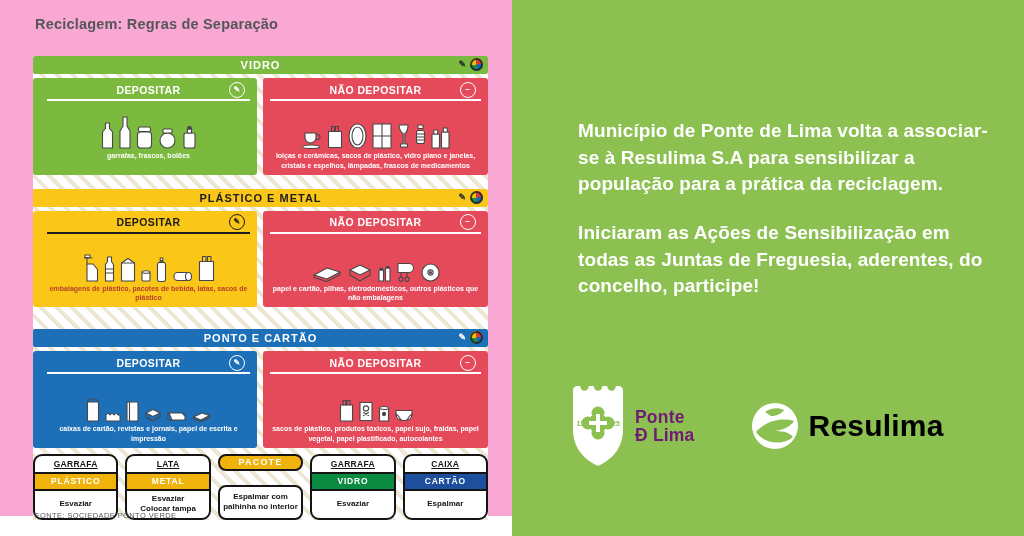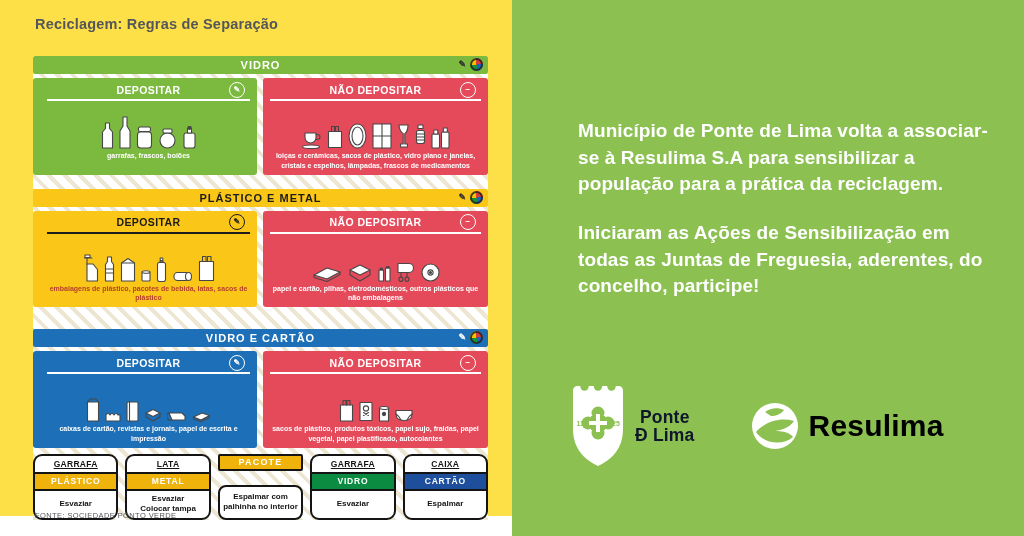--- a/index.html
+++ b/index.html
@@ -1,20 +1,20 @@
 <!DOCTYPE html>
 <html><head>
 <meta charset="utf-8">
 <style>
   html,body{margin:0;padding:0;background:#fff;}
   .canvas{position:relative;width:1024px;height:536px;overflow:hidden;
           font-family:"Liberation Sans",sans-serif;background:#fff;}
 
   
-  .left{position:absolute;left:0;top:0;width:512px;height:516px;background:#fde047;}
+  .left{position:absolute;left:0;top:0;width:512px;height:516px;background:#f9a8d4;}
   .page-title{position:absolute;left:35px;top:16px;font-size:14.5px;font-weight:bold;
               color:#55565a;letter-spacing:.2px;}
   .info{position:absolute;left:33px;top:56px;width:455px;
         background:repeating-linear-gradient(45deg,#ece6d2 0 4px,#ffffff 4px 11px);}
   .sec{display:block;}
   .sec-head{height:18px;border-radius:2px;display:flex;align-items:center;justify-content:center;
             position:relative;font-size:11px;font-weight:bold;letter-spacing:1px;}
   .head-icons{position:absolute;right:5px;top:2px;display:flex;gap:3px;align-items:center;}
   .pencil-sm{font-size:9px;line-height:1;transform:rotate(0deg);}
   .wheel{width:13px;height:13px;border-radius:50%;
@@ -40,34 +40,34 @@
   .cards{display:grid;grid-template-columns:repeat(5,1fr);gap:7px;height:66px;}
   .card{border:2px solid #141414;border-radius:9px;background:#fff;display:flex;flex-direction:column;
         overflow:hidden;color:#141414;}
   .card-top{height:16px;display:flex;align-items:center;justify-content:center;
             font-size:8.5px;font-weight:bold;letter-spacing:.3px;text-decoration:underline;}
   .chip{height:15px;border-top:2px solid #141414;border-bottom:2px solid #141414;display:flex;
         align-items:center;justify-content:center;color:#fff;font-size:8.5px;font-weight:bold;letter-spacing:.8px;}
   .card-bottom{flex:1;display:flex;align-items:center;justify-content:center;text-align:center;
                font-size:8px;font-weight:bold;white-space:pre-line;line-height:1.25;padding:0 2px;}
   .card.pacote{border:none;background:transparent;overflow:visible;display:flex;gap:3px;}
-  .pacote-head{height:13px;border:2px solid #141414;border-radius:2px;color:#fff;display:flex;
+  .pacote-head{height:13px;border:2px solid #141414;border-radius:8px;color:#fff;display:flex;
                align-items:center;justify-content:center;font-size:9px;font-weight:bold;letter-spacing:1.2px;}
   .pacote-body{flex:1;border:2px solid #141414;border-radius:8px;background:#fff;display:flex;
                align-items:center;justify-content:center;text-align:center;font-size:8px;
                font-weight:bold;line-height:1.3;padding:0 3px;margin-top:11px;}
   .fonte{position:absolute;left:35px;top:511px;font-size:7.5px;color:#55565a;letter-spacing:.4px;}
 
   
   .right{position:absolute;left:512px;top:0;width:512px;height:536px;}
   .right .para{position:absolute;left:66px;width:425px;margin:0;color:#fff;font-weight:bold;
                font-size:19px;line-height:1.4;letter-spacing:.1px;}
   .para1{top:118px;} .para2{top:220px;}
   .logos{position:absolute;left:58px;top:382px;height:88px;display:flex;align-items:center;}
-  .ponte-text{margin-left:9px;color:#0f172a;font-weight:bold;font-size:17.5px;line-height:1.04;letter-spacing:.2px;text-align:center;}
+  .ponte-text{margin-left:9px;color:#701a75;font-weight:bold;font-size:17.5px;line-height:1.04;letter-spacing:.2px;}
   .resulima{display:flex;align-items:center;margin-left:56px;}
   .resulima-name{margin-left:10px;color:#000000;font-weight:bold;font-size:30px;letter-spacing:.2px;}
 </style>
 </head>
 <body>
 
 <div class="canvas">
 
   <div class="left">
     <div class="page-title">Reciclagem: Regras de Separação</div>
@@ -242,21 +242,21 @@
             </div>
             <div class="cap">papel e cartão, pilhas, eletrodomésticos, outros plásticos que não embalagens</div>
           </div>
         </div>
       </section>
 
       <div class="gap-b"></div>
 
       <section class="sec">
         <div class="sec-head" style="background-color: rgb(29, 112, 184); color: rgb(255, 255, 255);">
-          <span>VIDRO E CARTÃO</span>
+          <span>PONTO E CARTÃO</span>
           <span class="head-icons">
             <span class="pencil-sm" style="color:#ffffff;">✎</span>
             <span class="wheel"></span>
           </span>
         </div>
         <div class="panels">
           <div class="panel dep" style="background-color: rgb(29, 112, 184);">
             <div class="p-head">
               <span>DEPOSITAR</span>
               <span class="badge">✎</span>

